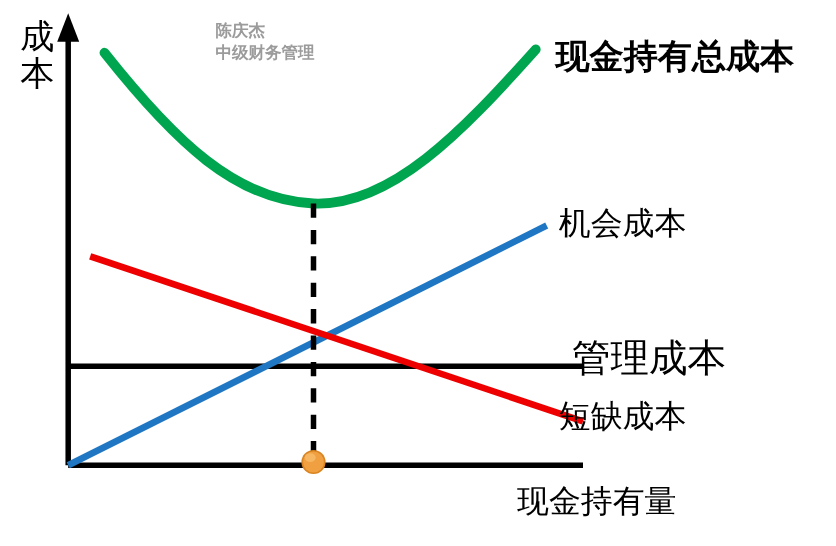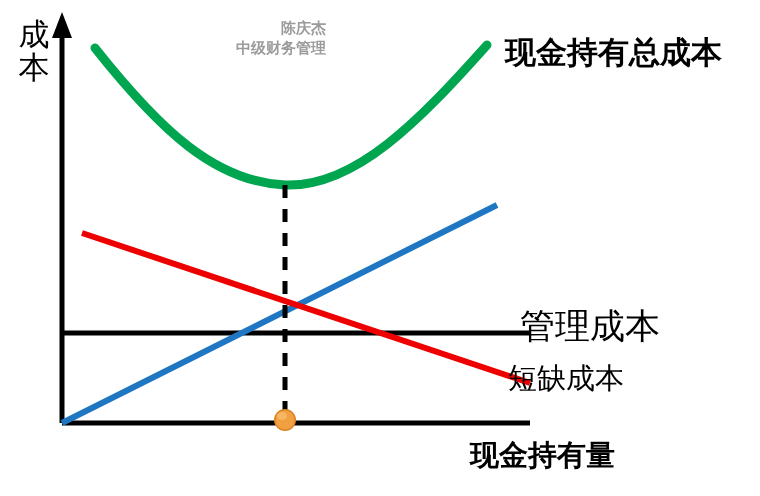--- a/index.html
+++ b/index.html
@@ -64,28 +64,27 @@
   }
   .label-optimal {
     left: 168px;
     top: 440px;
     font-size: 29px;
   }
   .axis-x-label {
     left: 470px;
     top: 440px;
     font-size: 29px;
-    font-weight: bold;
   }
   .watermark {
     position: absolute;
     left: 196px;
     top: 18px;
     width: 130px;
-    text-align: right;
+    text-align: left;
     color: #9b9b9b;
     font-size: 15px;
     font-weight: bold;
     line-height: 1.35;
     white-space: nowrap;
   }
   .watermark span {
     display: block;
   }
 </style>
@@ -127,18 +126,19 @@
     <span>成</span>
     <span>本</span>
   </div>
 
   <div class="watermark">
     <span>陈庆杰</span>
     <span>中级财务管理</span>
   </div>
 
   <div class="lbl title-total">现金持有总成本</div>
+  <div class="lbl label-opportunity">机会成本</div>
   <div class="lbl label-management">管理成本</div>
   <div class="lbl label-shortage">短缺成本</div>
 
   <div class="lbl axis-x-label">现金持有量</div>
 
 </div>
 
 </body></html>

